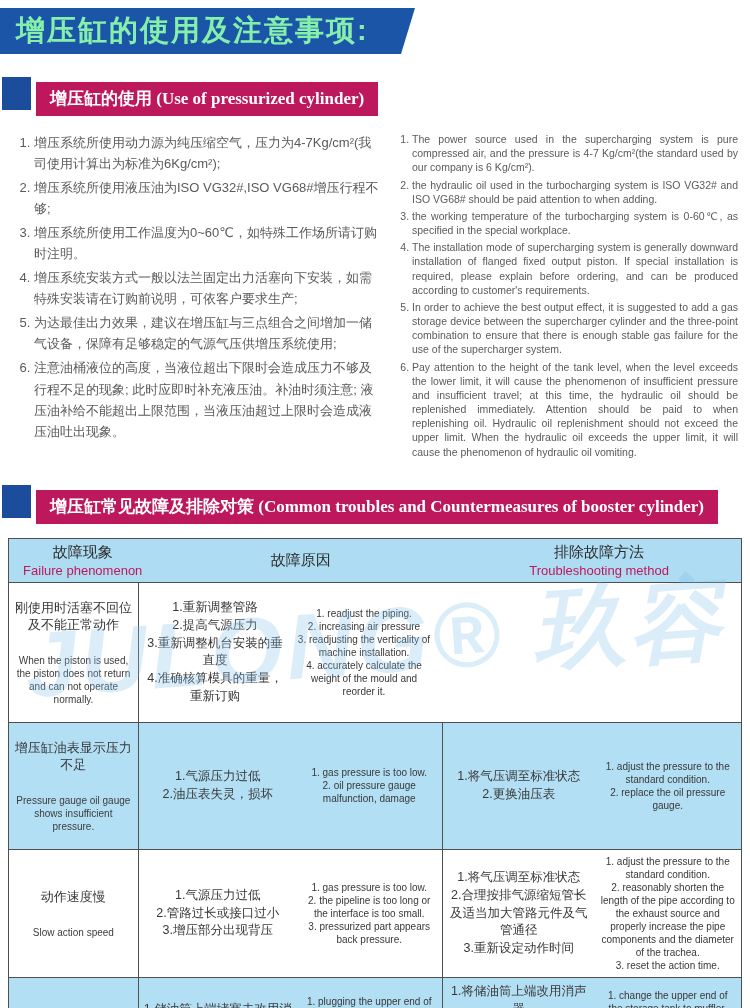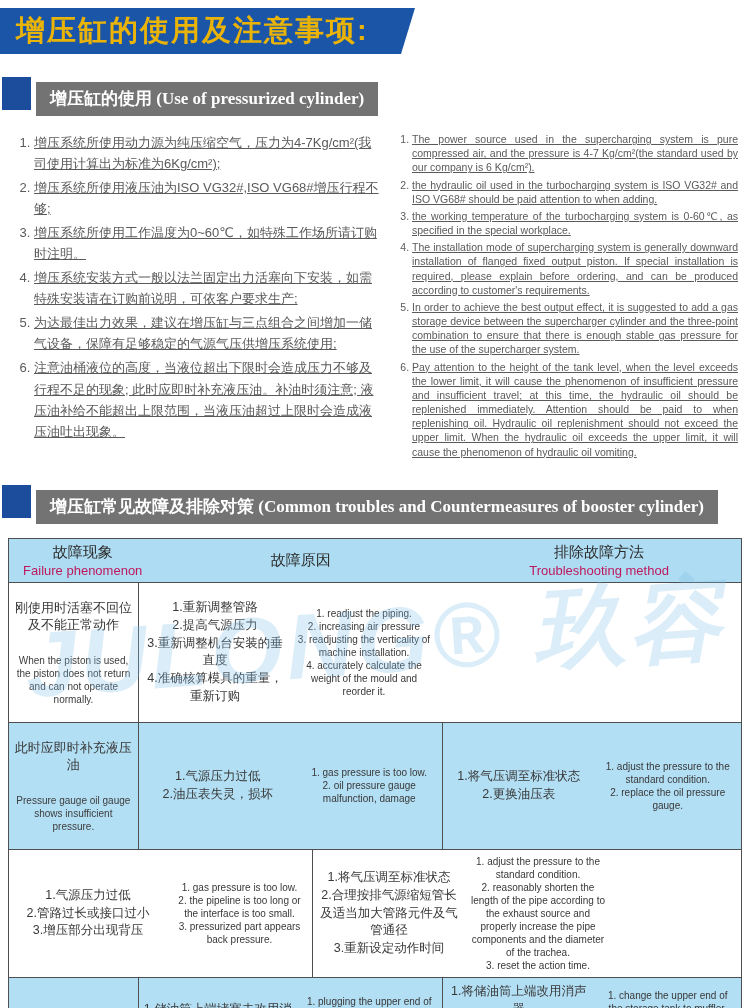--- a/index.html
+++ b/index.html
@@ -9,37 +9,37 @@
     position:relative; width:750px; height:1008px; background:#fff;
     overflow:hidden;
   }
   
   .banner {
     margin-top:8px; width:415px; height:46px; background:#1a55a7;
     clip-path:polygon(0 0,100% 0,calc(100% - 14px) 100%,0 100%);
     display:flex; align-items:center; padding-left:16px;
   }
   .banner span {
-    color:#eab308; font-family:Liberation Sans, sans-serif;
+    color:#86efac; font-family:Liberation Sans, sans-serif;
     font-weight:bold; font-size:29px; letter-spacing:2px; white-space:nowrap;
   }
   
   .sec-head { position:relative; margin:28px 0 12px 0; height:34px; }
   .sec-head .sq {
     position:absolute; left:2px; top:-5px; width:29px; height:33px;
     background:#1c4d9c; display:inline-block;
   }
   .sec-head .bar {
-    position:absolute; left:36px; top:0; background:#737373; color:#fff;
+    position:absolute; left:36px; top:0; background:#be185d; color:#fff;
     font-family:"Liberation Serif","DejaVu Serif",serif; font-weight:bold;
     font-size:17px; padding:5px 14px 6px 14px; white-space:nowrap;
   }
   
   .cols { display:flex; padding:4px 6px 0 8px; min-height:266px; margin-bottom:2px; }
-  .cols ol { list-style:decimal;text-decoration:underline; }
+  .cols ol { list-style:decimal; }
   .cols ol.cn {
     width:372px; padding-left:26px; margin-right:14px;
     font-size:13px; line-height:1.62; color:#5a5a5a;
   }
   .cols ol.en {
     width:344px; padding-left:18px;
     font-size:10.5px; line-height:1.35; color:#5a5a5a; text-align:justify;
   }
   .cols li { margin-bottom:3px; }
   
@@ -97,21 +97,21 @@
       <li>增压系统所使用工作温度为0~60℃，如特殊工作场所请订购时注明。</li>
       <li>增压系统安装方式一般以法兰固定出力活塞向下安装，如需特殊安装请在订购前说明，可依客户要求生产;</li>
       <li>为达最佳出力效果，建议在增压缸与三点组合之间增加一储气设备，保障有足够稳定的气源气压供增压系统使用;</li>
       <li>注意油桶液位的高度，当液位超出下限时会造成压力不够及行程不足的现象; 此时应即时补充液压油。补油时须注意; 液压油补给不能超出上限范围，当液压油超过上限时会造成液压油吐出现象。</li>
     </ol>
     <ol class="en">
       <li>The power source used in the supercharging system is pure compressed air, and the pressure is 4-7 Kg/cm²(the standard used by our company is 6 Kg/cm²).</li>
       <li>the hydraulic oil used in the turbocharging system is ISO VG32# and ISO VG68# should be paid attention to when adding.</li>
       <li>the working temperature of the turbocharging system is 0-60℃, as specified in the special workplace.</li>
       <li>The installation mode of supercharging system is generally downward installation of flanged fixed output piston. If special installation is required, please explain before ordering, and can be produced according to customer's requirements.</li>
-      <li>In order to achieve the best output effect, it is suggested to add a gas storage device between the supercharger cylinder and the three-point combination to ensure that there is enough stable gas pressure for the use of the supercharger system.</li>
+      <li>In order to achieve the best output effect, it is suggested to add a gas storage device between the supercharger cylinder and the three-point combination to ensure that there is enough stable gas failure for the use of the supercharger system.</li>
       <li>Pay attention to the height of the tank level, when the level exceeds the lower limit, it will cause the phenomenon of insufficient pressure and insufficient travel; at this time, the hydraulic oil should be replenished immediately. Attention should be paid to when replenishing oil. Hydraulic oil replenishment should not exceed the upper limit. When the hydraulic oil exceeds the upper limit, it will cause the phenomenon of hydraulic oil vomiting.</li>
     </ol>
   </div>
 
   <div class="sec-head">
     <span class="sq"></span>
     <span class="bar">增压缸常见故障及排除对策 (Common troubles and Countermeasures of booster cylinder)</span>
   </div>
 
   <div class="tbl">
@@ -142,38 +142,42 @@
 4.准确核算模具的重量，重新订购</div>
         <div class="sub en">1. readjust the piping.
 2. increasing air pressure
 3. readjusting the verticality of machine installation.
 4. accurately calculate the weight of the mould and reorder it.</div>
       </div>
     </div>
 
     <div class="row alt" style="min-height:71px">
       <div class="c1">
-        <div class="pcn">此时应即时补充液压油</div>
+        <div class="pcn">增压缸油表显示压力不足</div>
         <div class="pen">Pressure gauge oil gauge shows insufficient pressure.</div>
       </div>
       <div class="c2">
         <div class="sub cn">1.气源压力过低
 2.油压表失灵，损坏</div>
         <div class="sub en">1. gas pressure is too low.
 2. oil pressure gauge malfunction, damage</div>
       </div>
       <div class="c3">
         <div class="sub cn">1.将气压调至标准状态
 2.更换油压表</div>
         <div class="sub en">1. adjust the pressure to the standard condition.
 2. replace the oil pressure gauge.</div>
       </div>
     </div>
 
     <div class="row" style="min-height:87px">
+      <div class="c1">
+        <div class="pcn">动作速度慢</div>
+        <div class="pen">Slow action speed</div>
+      </div>
       <div class="c2">
         <div class="sub cn">1.气源压力过低
 2.管路过长或接口过小
 3.增压部分出现背压</div>
         <div class="sub en">1. gas pressure is too low.
 2. the pipeline is too long or the interface is too small.
 3. pressurized part appears back pressure.</div>
       </div>
       <div class="c3">
         <div class="sub cn">1.将气压调至标准状态

